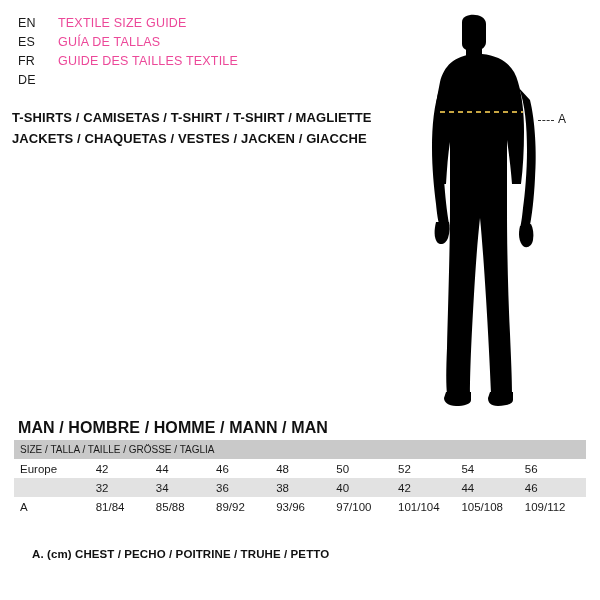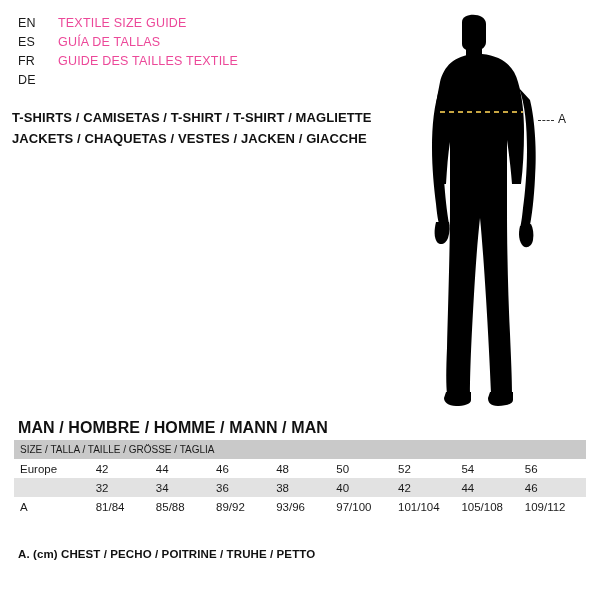--- a/index.html
+++ b/index.html
@@ -123,21 +123,21 @@
   }
   .col-val {
     width: 68px;
     text-align: left;
     padding-left: 2px !important;
   }
   .head-span { padding-left: 6px !important; }
 
   .footnote {
     position: absolute;
-    left: 18px;
+    left: 32px;
     top: 548px;
     font-size: 11.5px;
     font-weight: bold;
     color: #111;
     letter-spacing: 0.1px;
   }
 </style>
 </head>
 <body>
 

